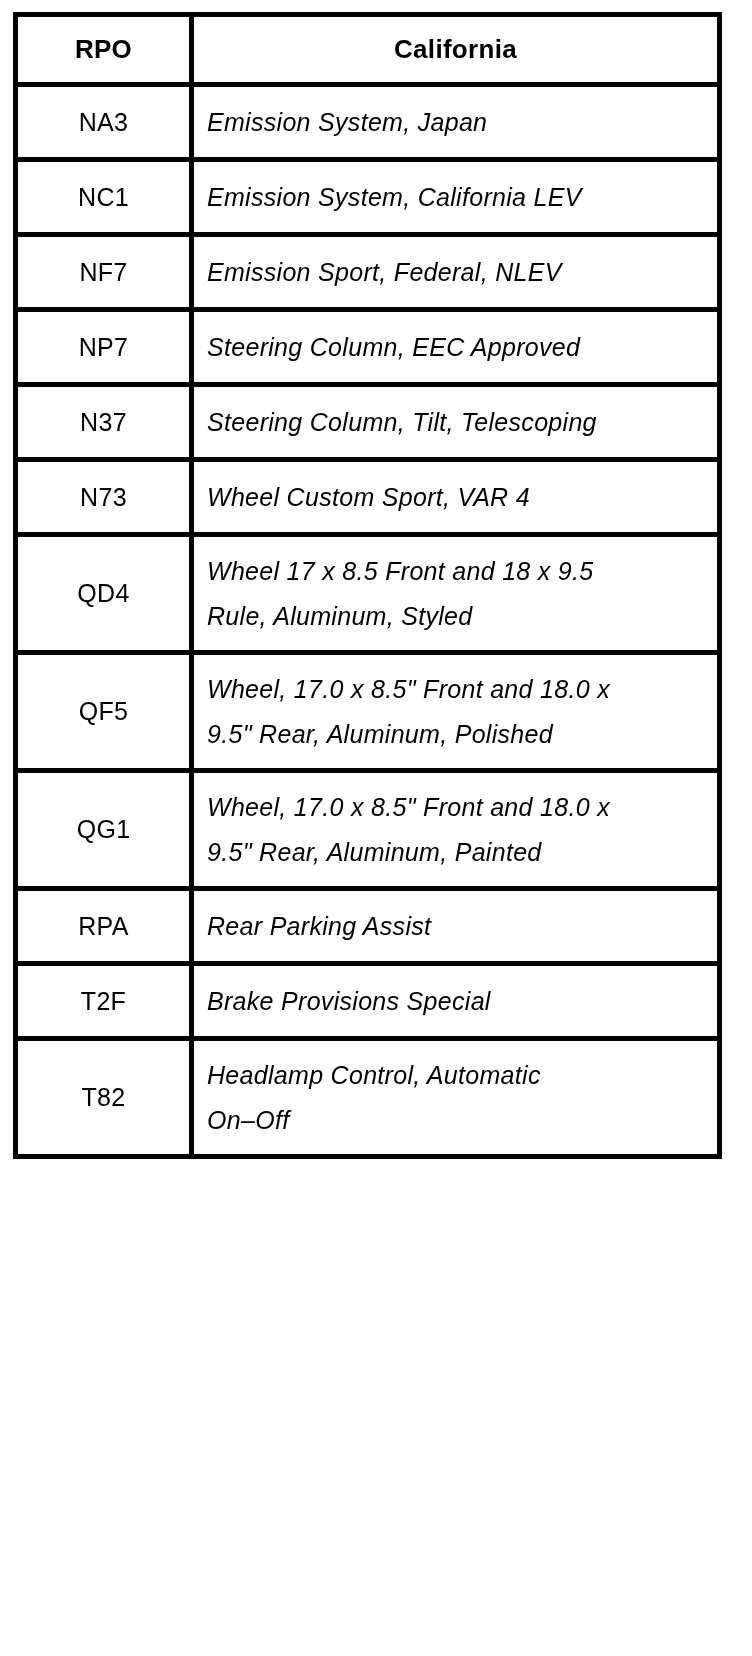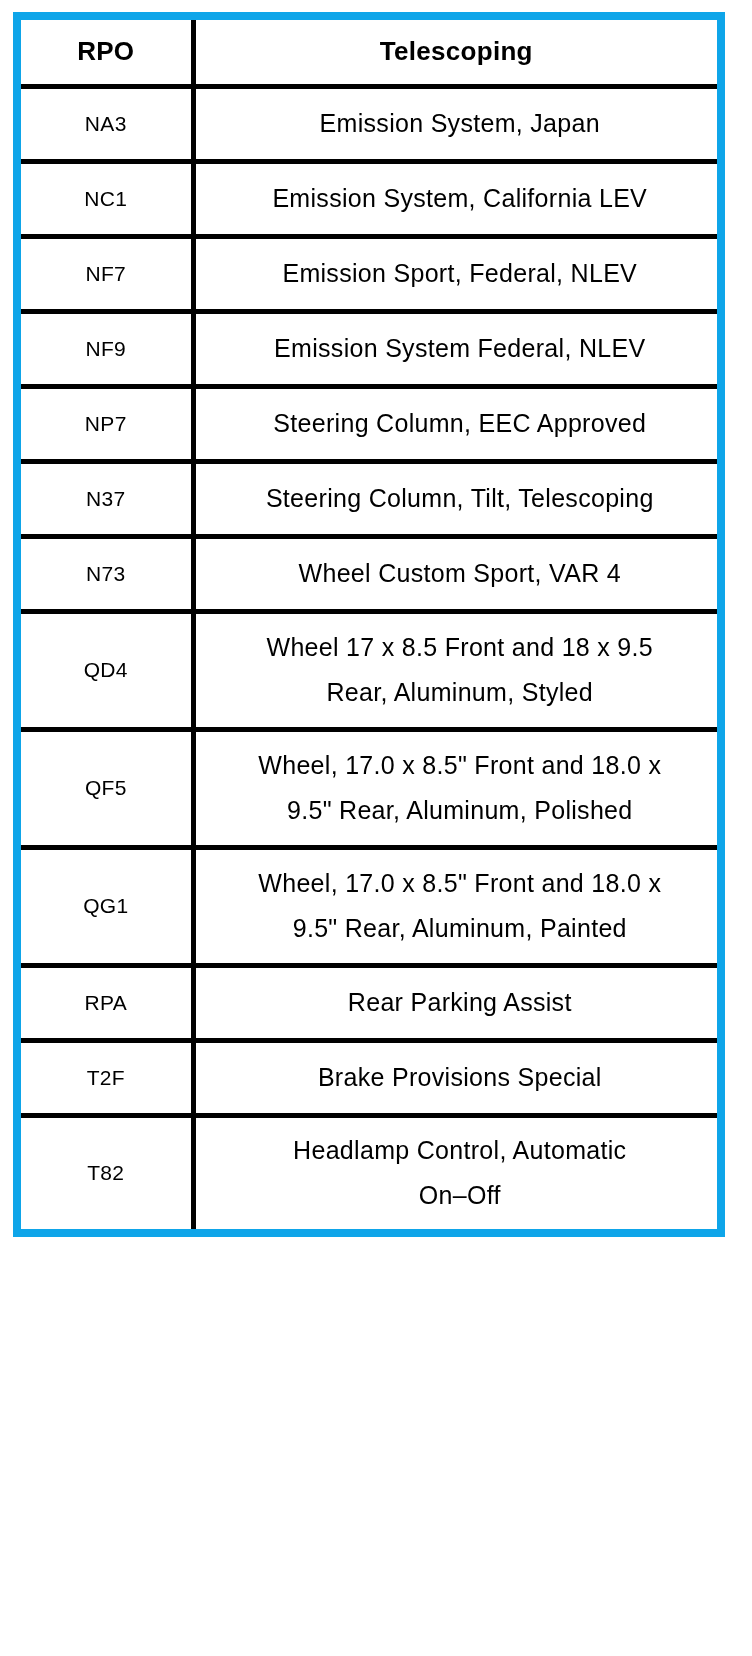--- a/index.html
+++ b/index.html
@@ -20,21 +20,21 @@
     position: absolute;
     inset: 0;
   }
   table.doc-table {
     position: absolute;
     left: 13px;
     top: 12px;
     width: 704px;
     border-collapse: collapse;
     table-layout: fixed;
-    border: 8px solid #0ea5e9;
+    border: 2px solid #0ea5e9;
     padding-left: 28px;
   }
   col.col-rpo { width: 176px; }
   col.col-desc { width: 528px; }
   .doc-table th,
   .doc-table td {
     border: 5px solid #000000;
     padding: 0;
     vertical-align: middle;
     overflow: hidden;
@@ -42,49 +42,50 @@
   tr.header-row { height: 70px; }
   tr.header-row th {
     font-size: 26px;
     font-weight: bold;
     text-align: center;
     letter-spacing: 0.3px;
   }
   tr.body-row { height: 75px; }
   tr.body-row.tall { height: 118px; }
   td.rpo-cell {
-    font-size: 21px;
+    font-size: 25px;
     text-align: center;
     letter-spacing: 0.3px;
   }
   td.desc-cell {
     font-size: 25px;
-    text-align: center;
+    text-align: left;
     padding-left: 13px;
     padding-right: 6px;
     letter-spacing: 0.3px;
+    font-style: italic;
   }
   .desc-line {
     line-height: 45px;
     white-space: nowrap;
   }
 </style>
 </head>
 <body>
 
 <main class="page">
   <table class="doc-table">
     <colgroup>
       <col class="col-rpo">
       <col class="col-desc">
     </colgroup>
     <thead>
       <tr class="header-row">
         <th>RPO</th>
-        <th>Telescoping</th>
+        <th>California</th>
       </tr>
     </thead>
     <tbody id="table-body">
   <tr class="body-row">
     <td class="rpo-cell">NA3</td>
     <td class="desc-cell">
             <div class="desc-line">Emission System, Japan</div>
           </td>
   </tr>
 
@@ -95,26 +96,20 @@
           </td>
   </tr>
 
   <tr class="body-row">
     <td class="rpo-cell">NF7</td>
     <td class="desc-cell">
             <div class="desc-line">Emission Sport, Federal, NLEV</div>
           </td>
   </tr>
 
-  <tr class="body-row">
-    <td class="rpo-cell">NF9</td>
-    <td class="desc-cell">
-            <div class="desc-line">Emission System Federal, NLEV</div>
-          </td>
-  </tr>
 
 
   <tr class="body-row">
     <td class="rpo-cell">NP7</td>
     <td class="desc-cell">
             <div class="desc-line">Steering Column, EEC Approved</div>
           </td>
   </tr>
 
 
@@ -130,21 +125,21 @@
     <td class="desc-cell">
             <div class="desc-line">Wheel Custom Sport, VAR 4</div>
           </td>
   </tr>
 
 
   <tr class="body-row tall">
     <td class="rpo-cell">QD4</td>
     <td class="desc-cell">
             <div class="desc-line">Wheel 17 x 8.5 Front and 18 x 9.5</div>
-            <div class="desc-line">Rear, Aluminum, Styled</div>
+            <div class="desc-line">Rule, Aluminum, Styled</div>
           </td>
   </tr>
 
   <tr class="body-row tall">
     <td class="rpo-cell">QF5</td>
     <td class="desc-cell">
             <div class="desc-line">Wheel, 17.0 x 8.5" Front and 18.0 x</div>
             <div class="desc-line">9.5" Rear, Aluminum, Polished</div>
           </td>
   </tr>

